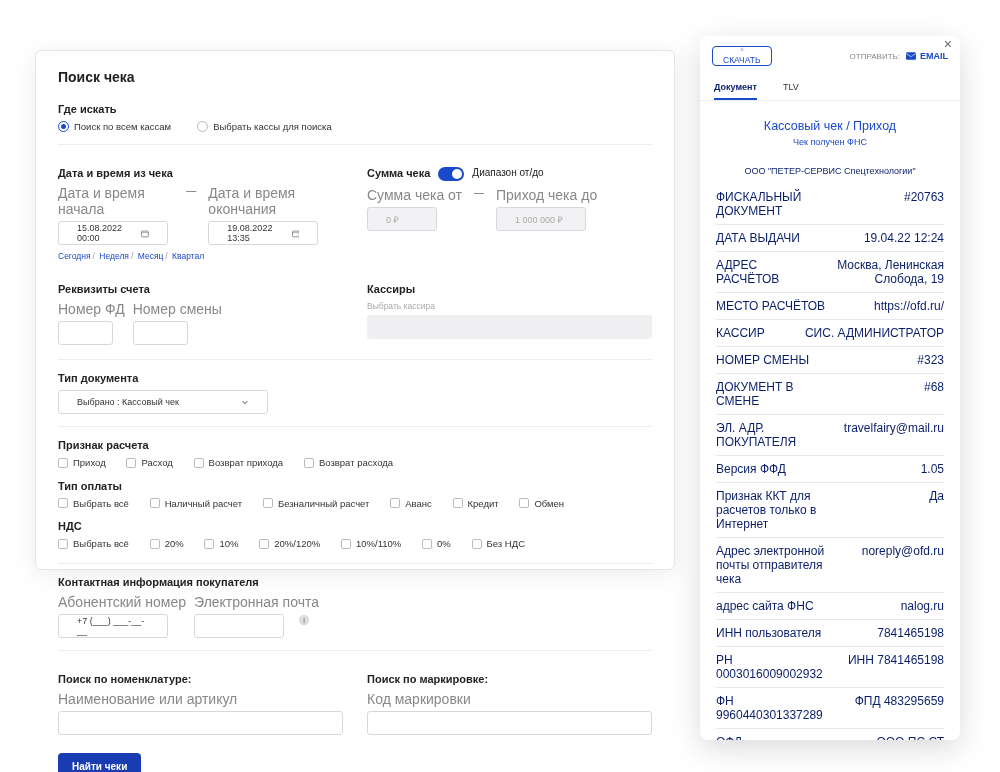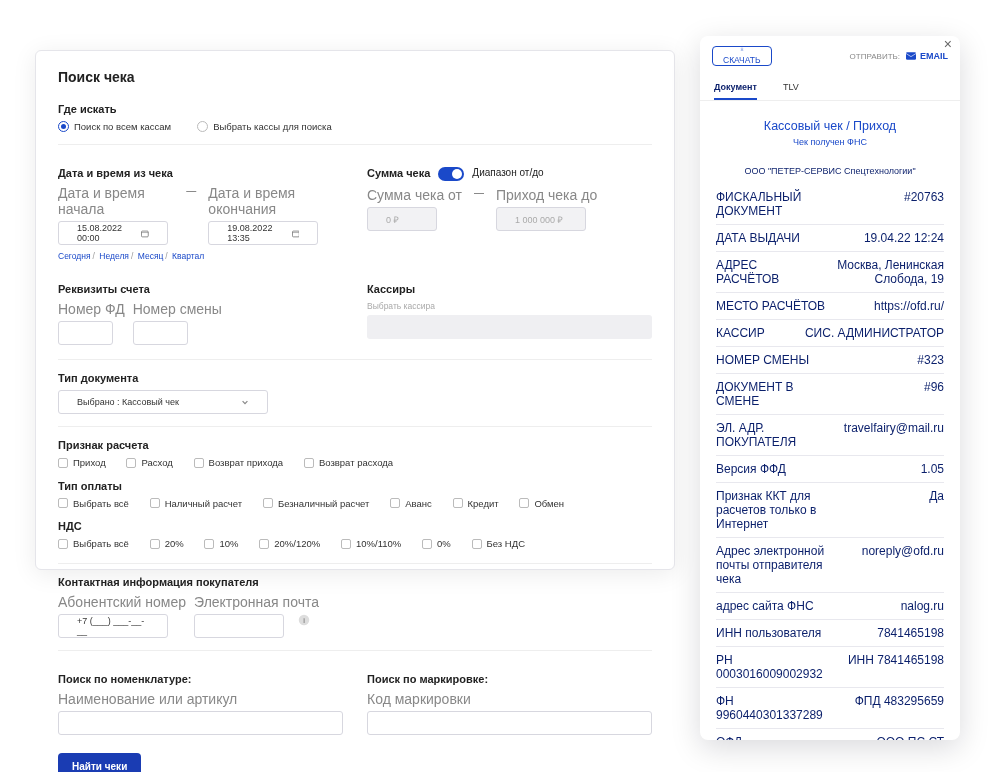--- a/index.html
+++ b/index.html
@@ -367,21 +367,21 @@
           <span class="v">СИС. АДМИНИСТРАТОР</span>
         </div>
         <div class="rdiv"></div>
         <div class="kv">
           <span class="k">НОМЕР СМЕНЫ</span>
           <span class="v">#323</span>
         </div>
         <div class="rdiv"></div>
         <div class="kv">
           <span class="k">ДОКУМЕНТ В СМЕНЕ</span>
-          <span class="v">#96</span>
+          <span class="v">#68</span>
         </div>
         <div class="rdiv"></div>
         <div class="kv">
           <span class="k">ЭЛ. АДР. ПОКУПАТЕЛЯ</span>
           <span class="v">travelfairy@mail.ru</span>
         </div>
         <div class="rdiv"></div>
         <div class="kv">
           <span class="k">Версия ФФД</span>
           <span class="v">1.05</span>

